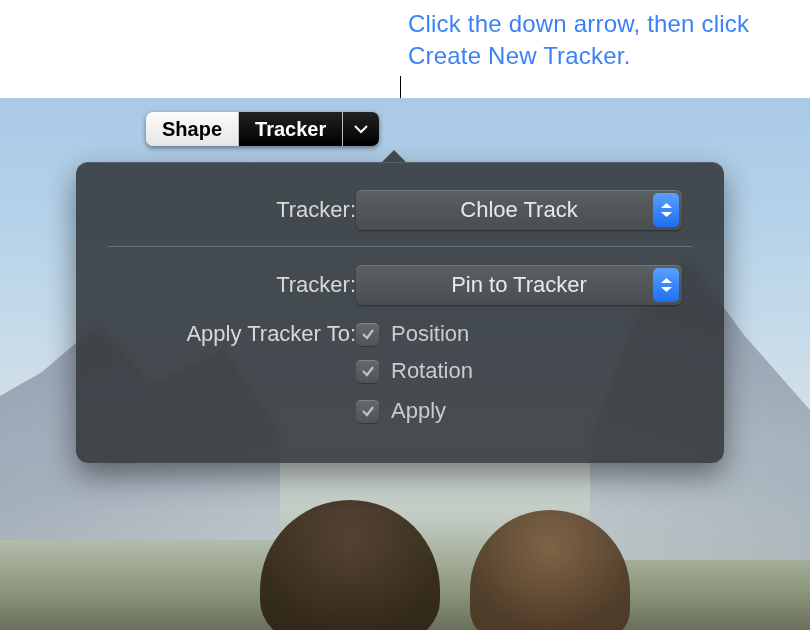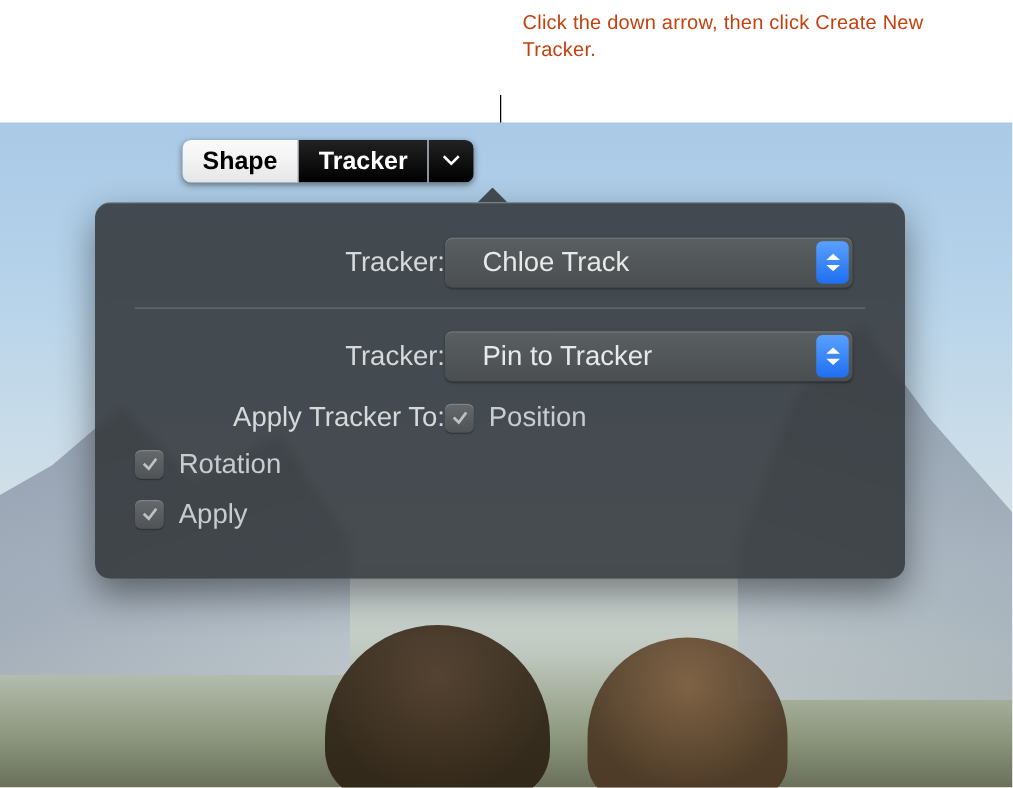--- a/index.html
+++ b/index.html
@@ -10,25 +10,25 @@
     body {
       font-family: -apple-system, "Helvetica Neue", Helvetica, Arial, sans-serif;
       width: 810px;
       height: 630px;
       position: relative;
       overflow: hidden;
     }
     .caption {
       position: absolute;
       top: 8px;
-      left: 418px;
+      left: 408px;
       width: 380px;
-      font-size: 16px;
+      font-size: 24px;
       line-height: 1.35;
-      color: #c2410c;
+      color: #3b82f6;
       letter-spacing: 0.2px;
     }
     .caption-leader {
       position: absolute;
       left: 400px;
       top: 76px;
       width: 1px;
       height: 40px;
       background: #000;
     }
@@ -162,20 +162,21 @@
       height: 40px;
       width: 326px;
       border-radius: 6px;
       background: linear-gradient(#5a5f62, #4a4e51);
       box-shadow: inset 0 1px 0 rgba(255,255,255,0.15), 0 1px 2px rgba(0,0,0,0.4);
       display: flex;
       align-items: center;
       padding: 0 30px;
       color: #e8eaea;
       font-size: 22px;
+      justify-content: center;
     }
     .select .caps {
       position: absolute;
       right: 3px;
       top: 3px;
       bottom: 3px;
       width: 26px;
       border-radius: 5px;
       background: linear-gradient(#5aa0ff, #1e6ff0);
       display: flex;
@@ -213,20 +214,21 @@
       display: inline-flex;
       align-items: center;
       justify-content: center;
       vertical-align: middle;
     }
     .check svg { width: 14px; height: 14px; }
     .check-line {
       display: flex;
       align-items: center;
       height: 40px;
+      margin-left: 248px;
     }
     .check-label {
       font-size: 22px;
       color: #c9ccce;
     }
   </style>
 </head>
 <body>
 
 <div class="caption">Click the down arrow, then click Create New Tracker.</div>

